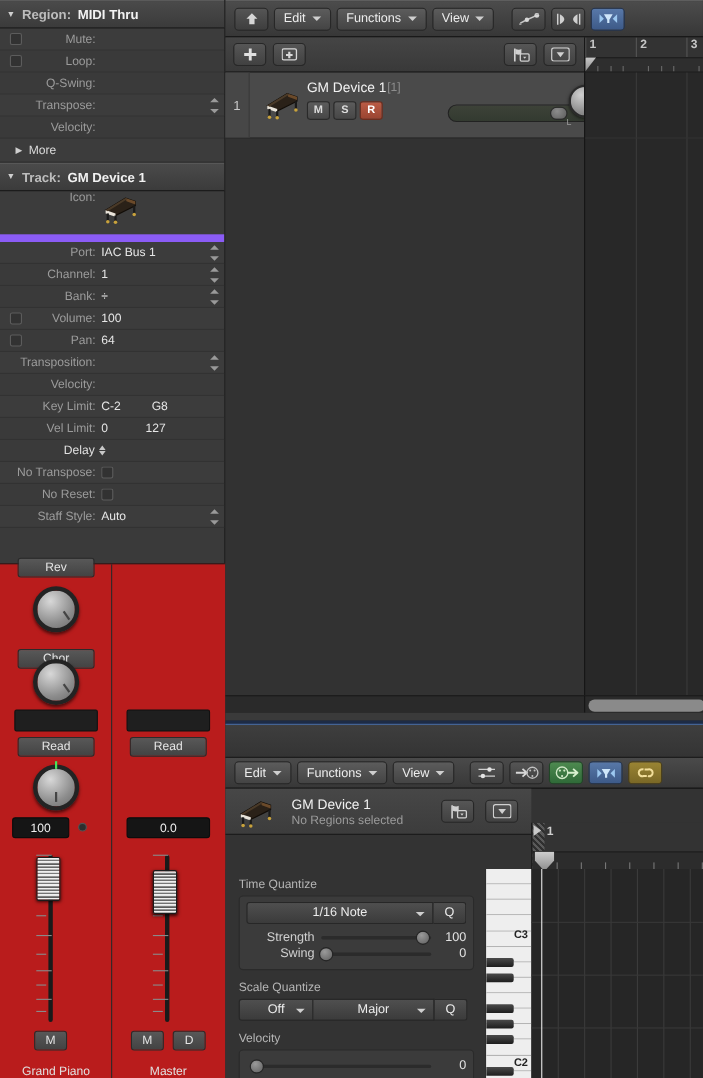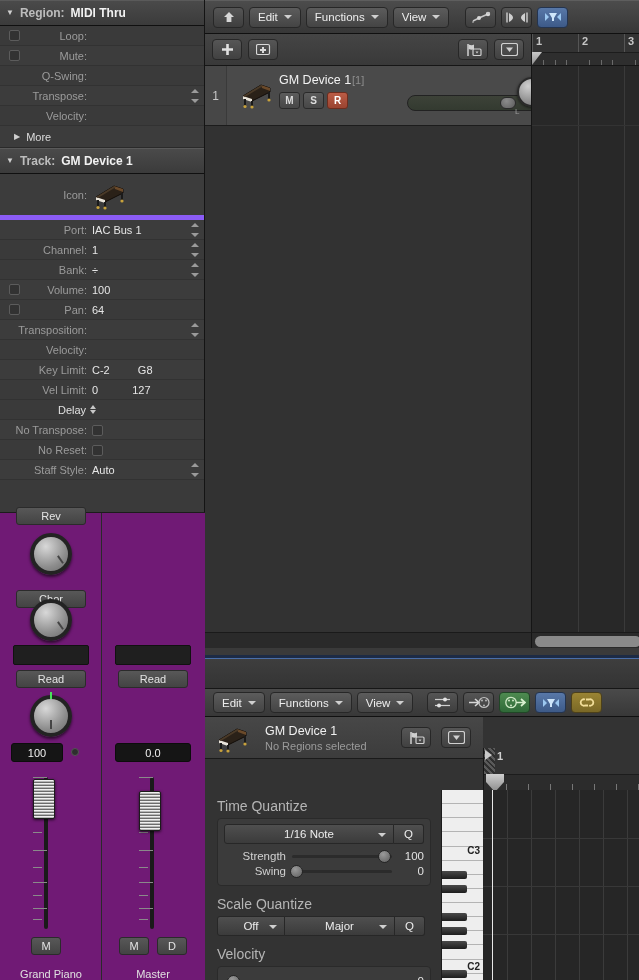--- a/index.html
+++ b/index.html
@@ -67,35 +67,35 @@
   .stepper i.dn { border-top: 4px solid #9a9a9a; }
 
   .more-row {
     height: 22px; display: flex; align-items: center; gap: 6px;
     padding-left: 14px; background: #3c3c3c;
     border-bottom: 1px solid #2a2a2a;
   }
   .more-row .tri { font-size: 8px; color: #cfcfcf; }
   .more-row span.t { font-size: 11px; color: #dcdcdc; }
 
-  .icon-row { height: 46px; background:#3c3c3c; border-bottom:5px solid #8b5cf6; display:flex; align-items:center;}
+  .icon-row { height: 46px; background:#3c3c3c; border-bottom:7px solid #8b5cf6; display:flex; }
   .icon-row .plabel { width:92px; text-align:right; padding-right:5px; color:#9b9b9b; }
   .delay-row { height:20px; display:flex; align-items:center; justify-content:flex-start; padding-left:58px; background:#3a3a3a; border-bottom:1px solid #323232;}
   .delay-row .t { font-size:11px; color:#e0e0e0; margin-right:4px; }
   .delay-row .dstep { display:flex; flex-direction:column; }
   .delay-row .dstep i { display:block; width:0;height:0;border-left:3px solid transparent;border-right:3px solid transparent;}
   .delay-row .dstep i.up{border-bottom:4px solid #c8c8c8;margin-bottom:1px;}
   .delay-row .dstep i.dn{border-top:4px solid #c8c8c8;}
 
   .piano-ico { width: 34px; height: 30px; position: relative; }
 
   
   #strips {
     position: absolute; left: 0; top: 512px; width: 205px; height: 468px;
-    background: #701a75;
+    background: #b91c1c;
     border-top: 1px solid #1c1c1c;
     display: flex;
   }
   .strip { width: 102px; position: relative; }
   .strip.first { border-right: 1px solid #2a2a2a; }
   .knob {
     width: 42px; height: 42px; border-radius: 50%;
     background: radial-gradient(circle at 35% 28%, #d8d8d8, #8d8d8d 62%, #6a6a6a 100%);
     border: 4px solid #232323;
     box-shadow: 0 2px 3px rgba(0,0,0,.6);
@@ -275,21 +275,21 @@
     border-top:5px solid transparent;border-bottom:5px solid transparent;border-left:7px solid #c9c9c9;}
   #eruler .hatch { position:absolute; left:0; top:0; width:11px; height:42px;
     background: repeating-linear-gradient(45deg,#5a5a5a 0 2px,#2f2f2f 2px 4px); }
   #eruler .subrow { position:absolute; left:0; bottom:0; height:16px; width:100%; background:#2c2c2c; border-top:1px solid #1c1c1c;}
   #eruler .subrow i { position:absolute; bottom:0; width:1px; height:6px; background:#777;}
   #eruler .pmarker { position:absolute; left:2px; bottom:-2px; width:18px; height:18px;
     background:linear-gradient(to bottom,#cfcfcf,#8a8a8a);
     clip-path: polygon(0 0,100% 0,100% 45%,50% 100%,0 45%);}
 
   #epanel { position:absolute; left:0; top:135px; width:236px; height:190px; background:#333; padding:8px 10px 0 12px;}
-  .sect-title { font-size:14px; color:#b5b5b5; margin-bottom:4px; }
+  .sect-title { font-size:11px; color:#b5b5b5; margin-bottom:4px; }
   .group-box { background:#3b3b3b; border:1px solid #2a2a2a; border-radius:4px; padding:5px 6px; margin-bottom:10px; }
   .qrow { display:flex; gap:0; margin-bottom:6px; }
   .qsel {
     flex:1; height:20px; border-radius:3px 0 0 3px;
     background:linear-gradient(to bottom,#4f4f4f,#3b3b3b); border:1px solid #272727;
     display:flex;align-items:center;justify-content:center; position:relative;
     font-size:11.5px; color:#ececec;
   }
   .qsel .dtri { position:absolute; right:7px; top:8px; width:0;height:0;
     border-left:4px solid transparent;border-right:4px solid transparent;border-top:4px solid #cfcfcf;}
@@ -328,28 +328,28 @@
 
   <div id="inspector">
 
     <div class="insp-header">
       <span class="tri">▼</span>
       <span class="lbl-dim">Region:</span>
       <span class="lbl-val">MIDI Thru</span>
     </div>
 
     <div id="region-rows">
+        <div class="prow">
+          <span class="ck"></span>
+          <div class="plabel">Mute:</div>
+          <div class="pvalue"></div>
+        </div>
         <div class="prow alt">
           <span class="ck"></span>
           <div class="plabel">Loop:</div>
-          <div class="pvalue"></div>
-        </div>
-        <div class="prow">
-          <span class="ck"></span>
-          <div class="plabel">Mute:</div>
           <div class="pvalue"></div>
         </div>
         <div class="prow alt">
           <div class="plabel">Q-Swing:</div>
           <div class="pvalue"></div>
         </div>
         <div class="prow">
           <div class="plabel">Transpose:</div>
           <div class="pvalue"></div>
           <span class="stepper">

